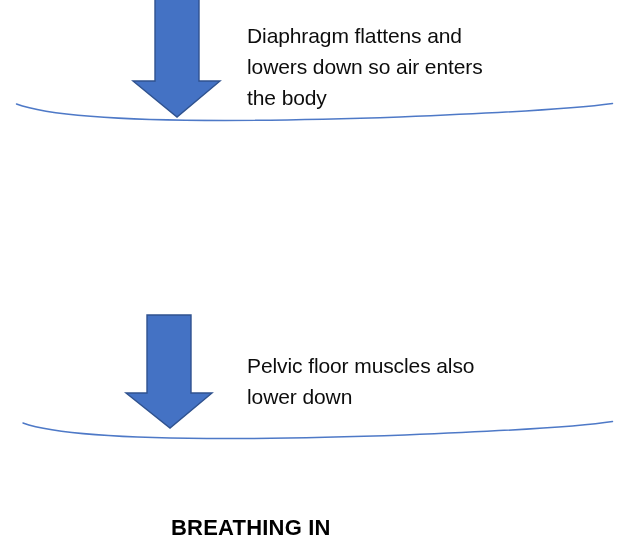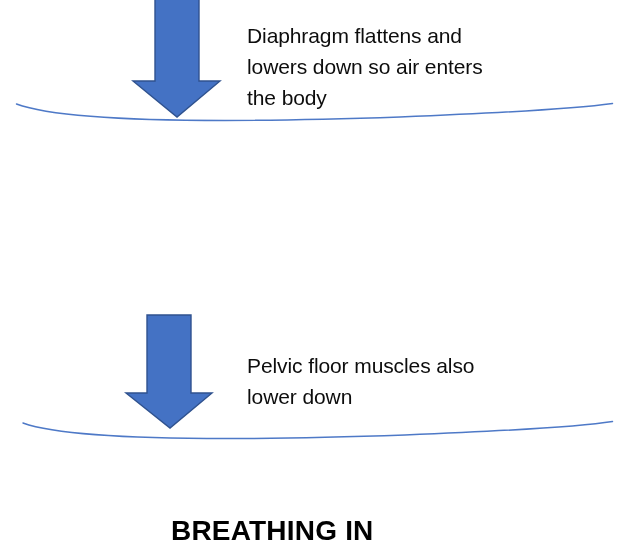--- a/index.html
+++ b/index.html
@@ -40,21 +40,21 @@
   }
   #text-pelvic {
     left: 247px;
     top: 350px;
     width: 300px;
   }
   #caption {
     position: absolute;
     left: 171px;
     top: 515px;
-    font-size: 28px;
+    font-size: 22px;
     font-weight: bold;
     color: #000000;
     letter-spacing: 0.2px;
   }
 </style>
 </head>
 <body>
 
 <div id="canvas">
 

